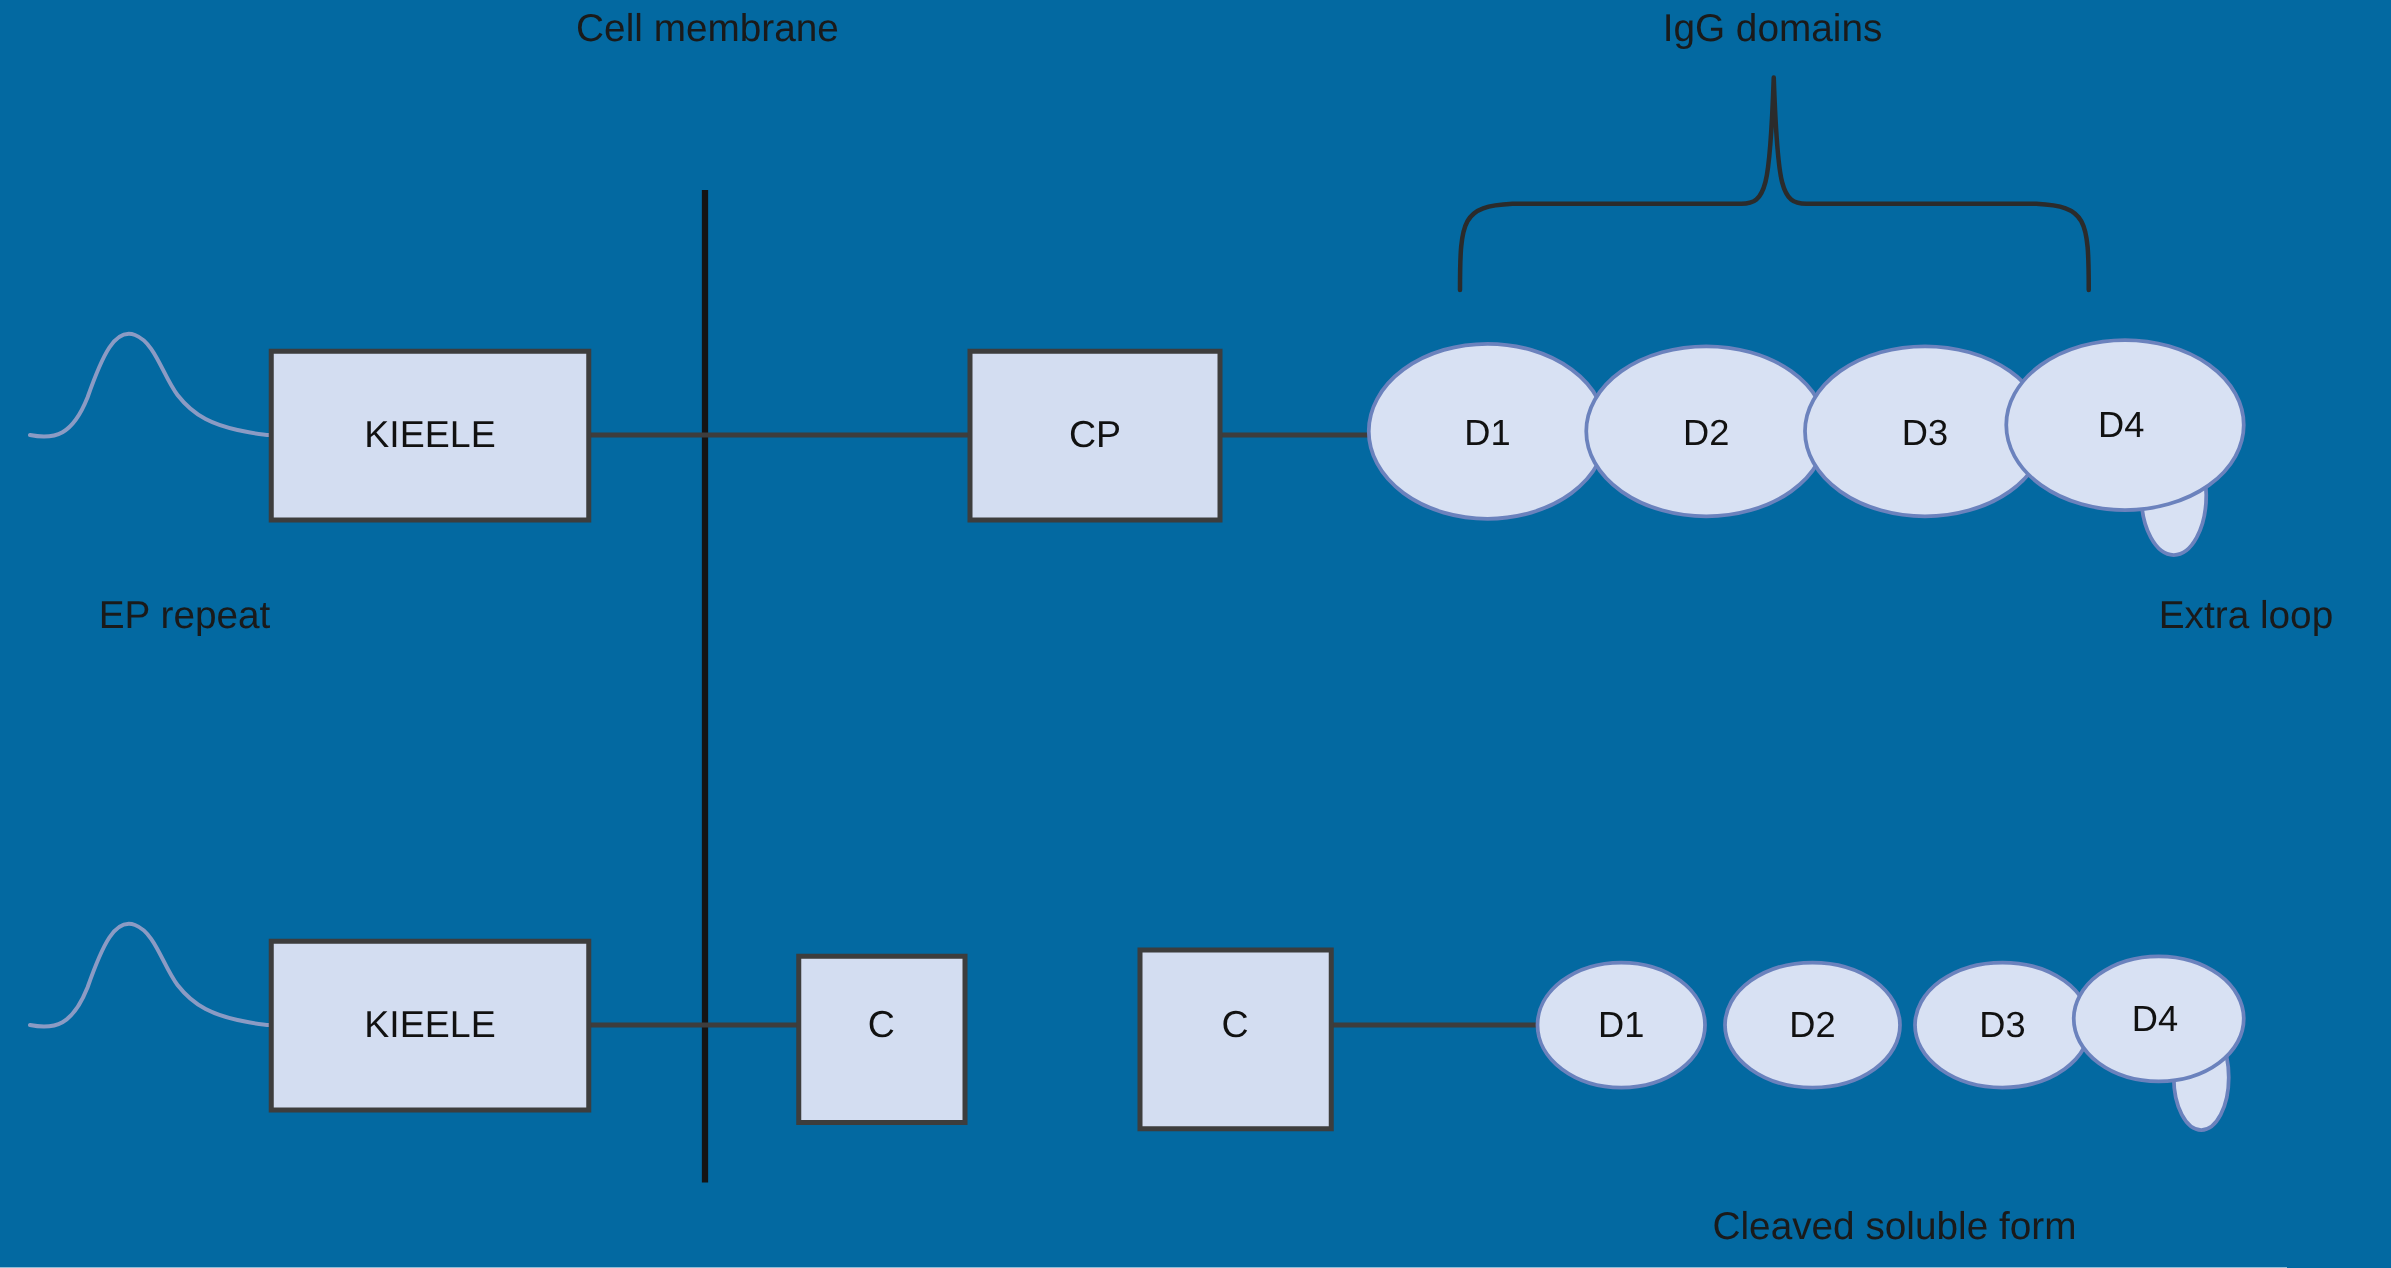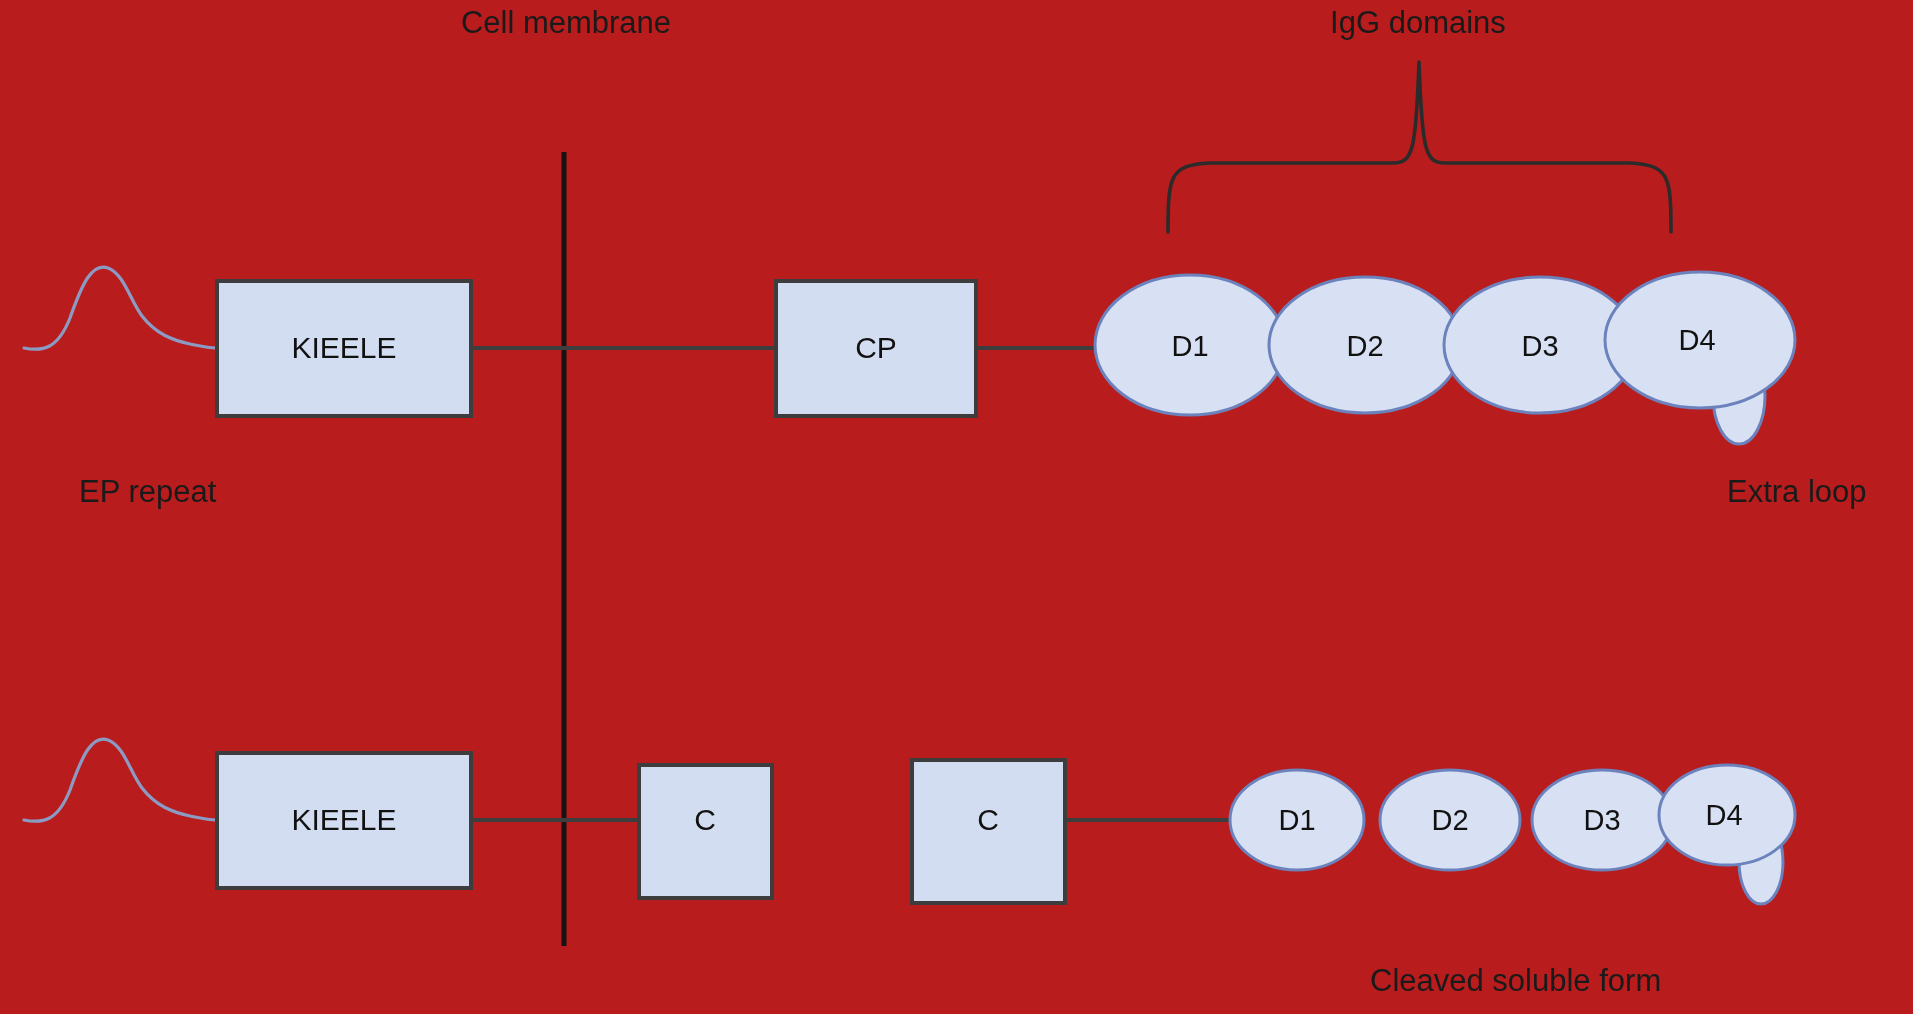--- a/index.html
+++ b/index.html
@@ -10,21 +10,21 @@
   body {
     width: 1913px;
     height: 1014px;
     font-family: "Liberation Sans", sans-serif;
     overflow: hidden;
   }
   #diagram-root {
     position: relative;
     width: 1913px;
     height: 1014px;
-    background: #b91c1c;
+    background: #0369a1;
   }
   svg#diagram-svg {
     position: absolute;
     top: 0;
     left: 0;
     width: 1913px;
     height: 1014px;
     display: block;
   }
   .node-box {

